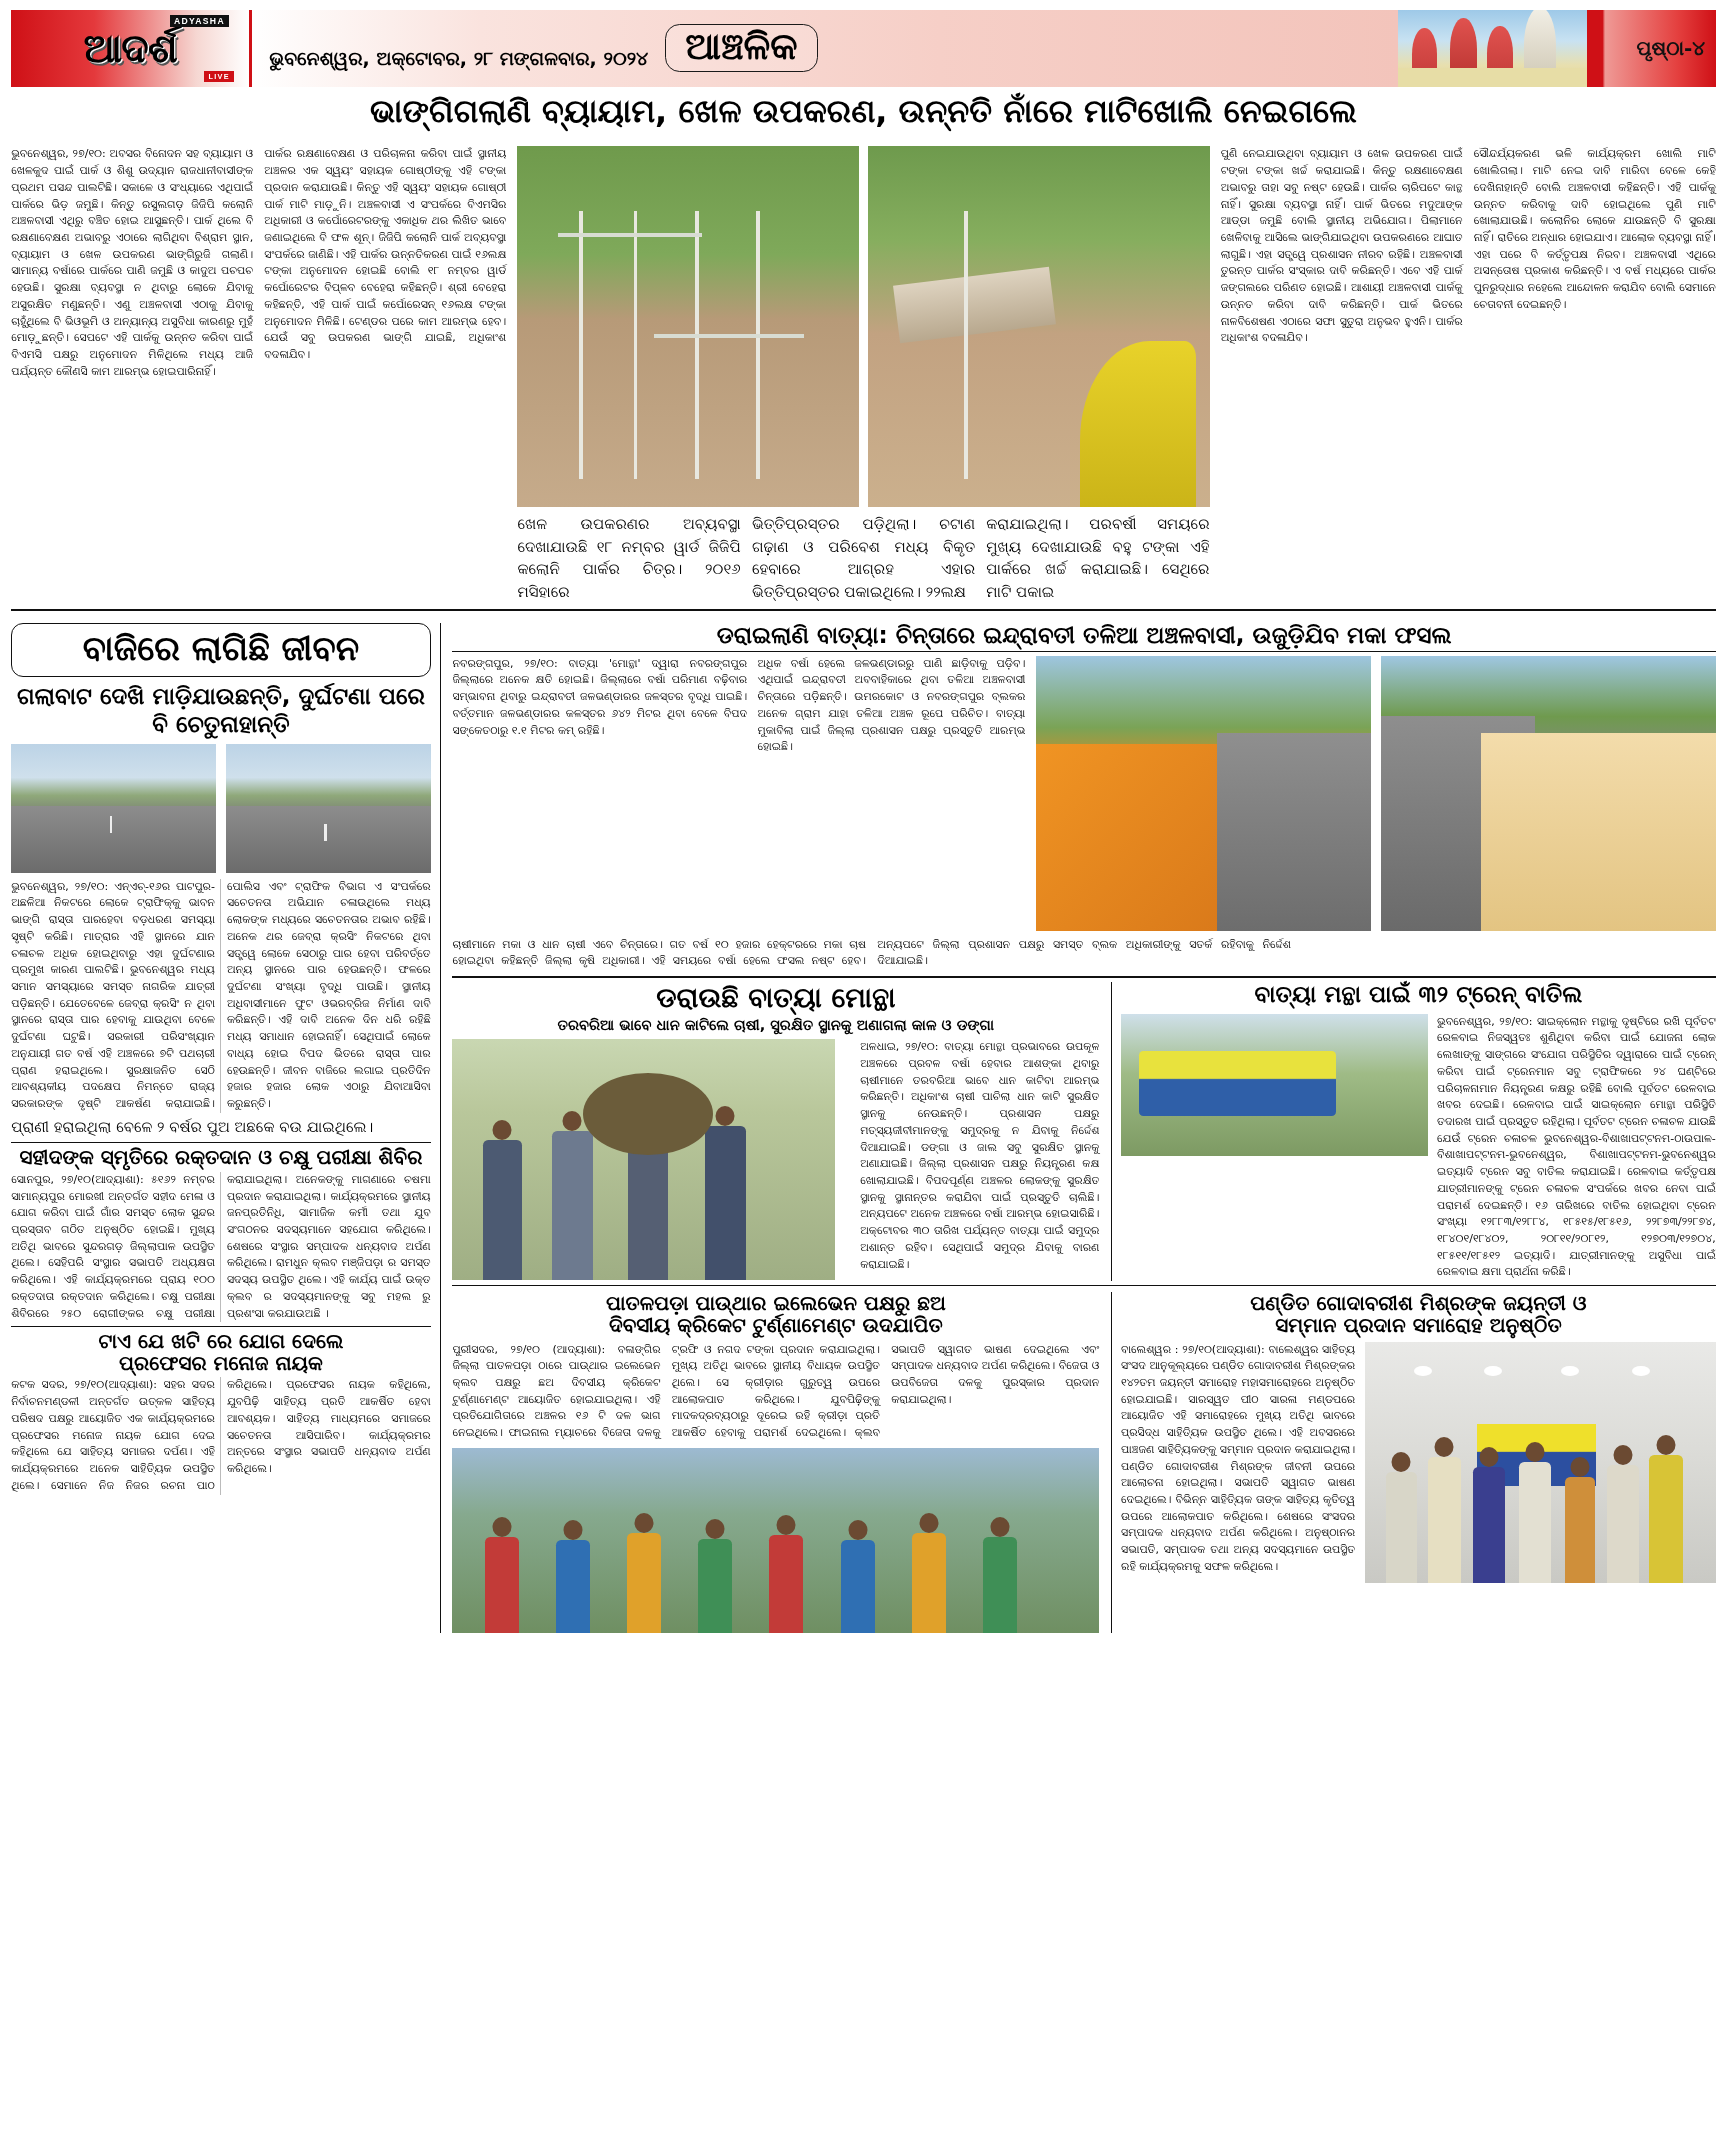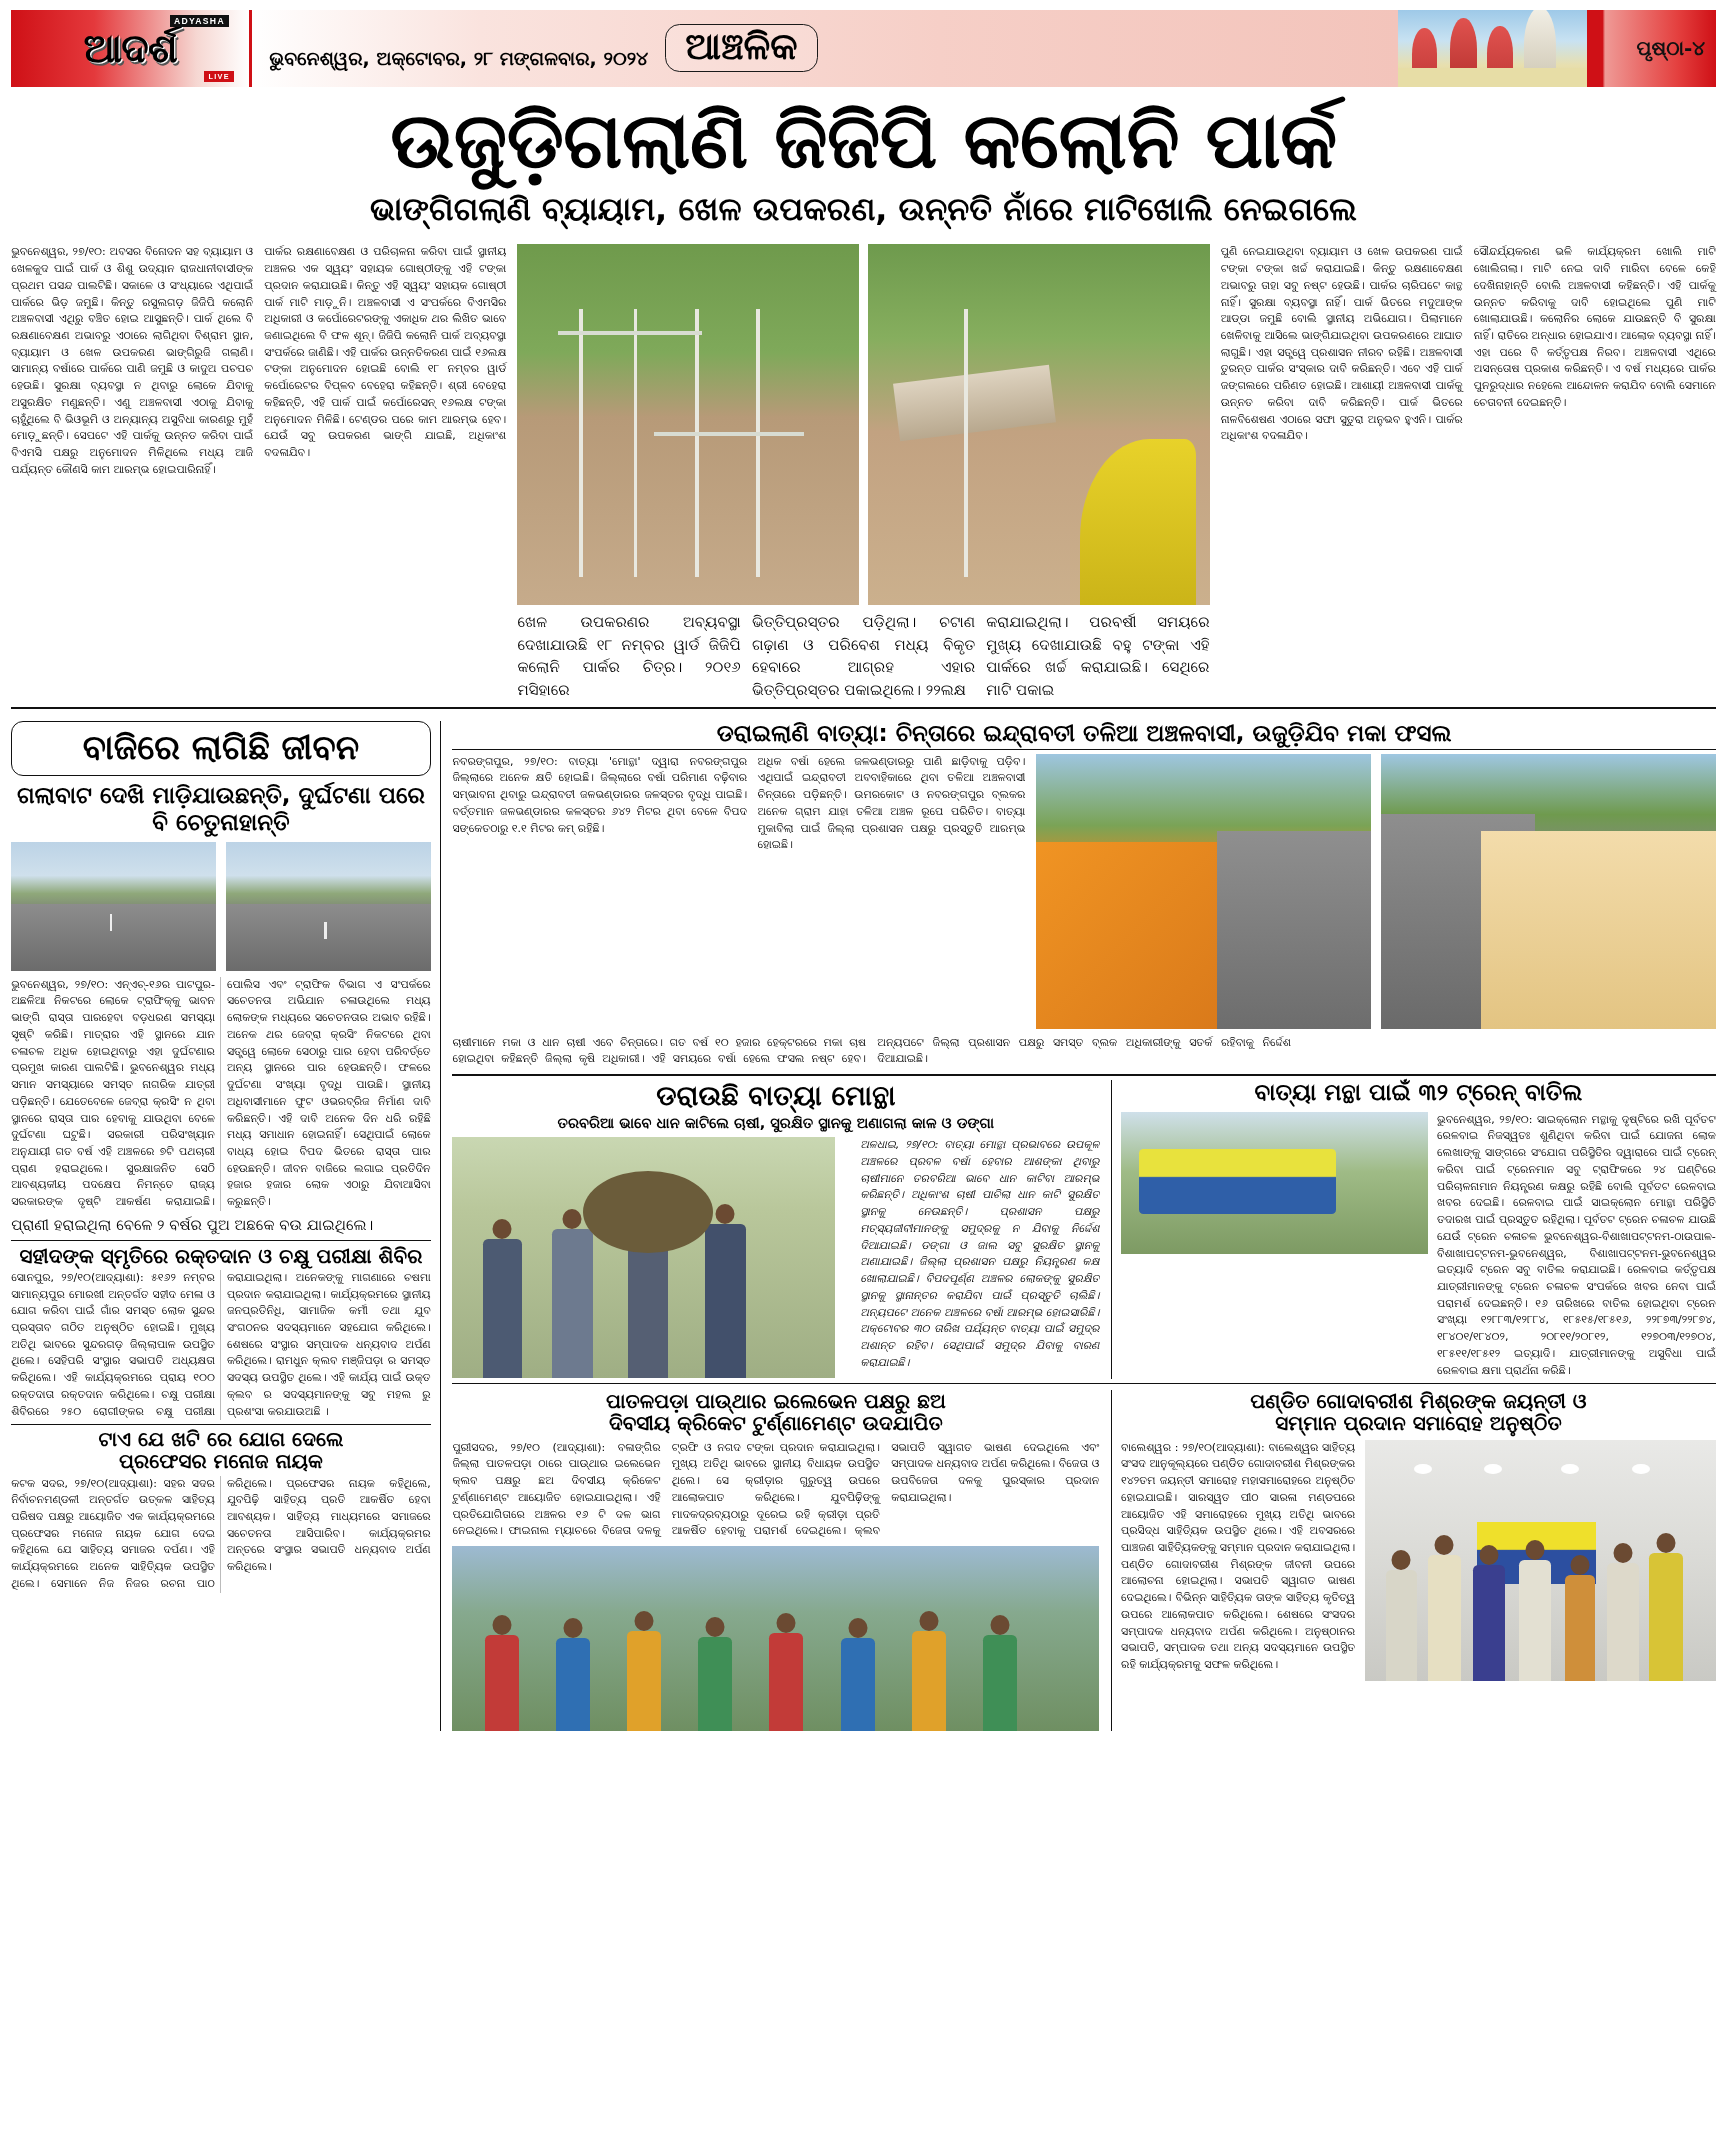--- a/index.html
+++ b/index.html
@@ -167,21 +167,20 @@
         <div class="t-spire t2"></div>
       <div class="t-spire t3"></div>
         <div class="t-spire t4"></div>
       <div class="t-base"></div>
     </div>
     <div class="page-flag">
       <span class="odia">ପୃଷ୍ଠା-୪</span>
     </div>
   </div>
 
-  <div class="lead-head odia">ଉଜୁଡ଼ିଗଲାଣି ଜିଜିପି କଲୋନି ପାର୍କ</div>
   <div class="lead-sub odia">ଭାଙ୍ଗିଗଲାଣି ବ୍ୟାୟାମ, ଖେଳ ଉପକରଣ, ଉନ୍ନତି ନାଁରେ ମାଟିଖୋଲି ନେଇଗଲେ</div>
 
   <div class="lead-grid">
     <div class="odia body-col">ଭୁବନେଶ୍ୱର, ୨୭/୧୦: ଅବସର ବିନୋଦନ ସହ ବ୍ୟାୟାମ ଓ ଖେଳକୁଦ ପାଇଁ ପାର୍କ ଓ ଶିଶୁ ଉଦ୍ୟାନ ରାଜଧାନୀବାସୀଙ୍କ ପ୍ରଥମ ପସନ୍ଦ ପାଲଟିଛି। ସକାଳେ ଓ ସଂଧ୍ୟାରେ ଏଥିପାଇଁ ପାର୍କରେ ଭିଡ଼ ଜମୁଛି। କିନ୍ତୁ ରସୁଲଗଡ଼ ଜିଜିପି କଲୋନି ଅଞ୍ଚଳବାସୀ ଏଥିରୁ ବଞ୍ଚିତ ହୋଇ ଆସୁଛନ୍ତି। ପାର୍କ ଥିଲେ ବି ରକ୍ଷଣାବେକ୍ଷଣ ଅଭାବରୁ ଏଠାରେ ଲାଗିଥିବା ବିଶ୍ରାମ ସ୍ଥାନ, ବ୍ୟାୟାମ ଓ ଖେଳ ଉପକରଣ ଭାଙ୍ଗିରୁଜି ଗଲାଣି। ସାମାନ୍ୟ ବର୍ଷାରେ ପାର୍କରେ ପାଣି ଜମୁଛି ଓ କାଦୁଅ ପଚପଚ ହେଉଛି। ସୁରକ୍ଷା ବ୍ୟବସ୍ଥା ନ ଥିବାରୁ ଲୋକେ ଯିବାକୁ ଅସୁରକ୍ଷିତ ମଣୁଛନ୍ତି। ଏଣୁ ଅଞ୍ଚଳବାସୀ ଏଠାକୁ ଯିବାକୁ ଚାହୁଁଥିଲେ ବି ଭିଓଭୂମି ଓ ଅନ୍ୟାନ୍ୟ ଅସୁବିଧା କାରଣରୁ ମୁହଁ ମୋଡ଼ୁଛନ୍ତି। ସେପଟେ ଏହି ପାର୍କକୁ ଉନ୍ନତ କରିବା ପାଇଁ ବିଏମସି ପକ୍ଷରୁ ଅନୁମୋଦନ ମିଳିଥିଲେ ମଧ୍ୟ ଆଜି ପର୍ଯ୍ୟନ୍ତ କୌଣସି କାମ ଆରମ୍ଭ ହୋଇପାରିନାହିଁ।</div>
     <div class="odia body-col">ପାର୍କର ରକ୍ଷଣାବେକ୍ଷଣ ଓ ପରିଚାଳନା କରିବା ପାଇଁ ସ୍ଥାନୀୟ ଅଞ୍ଚଳର ଏକ ସ୍ୱୟଂ ସହାୟକ ଗୋଷ୍ଠୀଙ୍କୁ ଏହି ଟଙ୍କା ପ୍ରଦାନ କରାଯାଉଛି। କିନ୍ତୁ ଏହି ସ୍ୱୟଂ ସହାୟକ ଗୋଷ୍ଠୀ ପାର୍କ ମାଟି ମାଡ଼ୁନି। ଅଞ୍ଚଳବାସୀ ଏ ସଂପର୍କରେ ବିଏମସିର ଅଧିକାରୀ ଓ କର୍ପୋରେଟରଙ୍କୁ ଏକାଧିକ ଥର ଲିଖିତ ଭାବେ ଜଣାଇଥିଲେ ବି ଫଳ ଶୂନ୍। ଜିଜିପି କଲୋନି ପାର୍କ ଅବ୍ୟବସ୍ଥା ସଂପର୍କରେ ଜାଣିଛି। ଏହି ପାର୍କର ଉନ୍ନତିକରଣ ପାଇଁ ୧୬ଲକ୍ଷ ଟଙ୍କା ଅନୁମୋଦନ ହୋଇଛି ବୋଲି ୧୮ ନମ୍ବର ୱାର୍ଡ କର୍ପୋରେଟର ବିପ୍ଳବ ବେହେରା କହିଛନ୍ତି। ଶ୍ରୀ ବେହେରା କହିଛନ୍ତି, ଏହି ପାର୍କ ପାଇଁ କର୍ପୋରେସନ୍ ୧୬ଲକ୍ଷ ଟଙ୍କା ଅନୁମୋଦନ ମିଳିଛି। ଟେଣ୍ଡର ପରେ କାମ ଆରମ୍ଭ ହେବ। ଯେଉଁ ସବୁ ଉପକରଣ ଭାଙ୍ଗି ଯାଇଛି, ଅଧିକାଂଶ ବଦଳାଯିବ।</div>
 
     <div>
       <div class="lead-photos">
         <div class="pair">
           <div class="photo ph-park">
@@ -263,21 +262,21 @@
       </div>
       <div class="odia body-col three-col mt14">ଚାଷୀମାନେ ମକା ଓ ଧାନ ଚାଷୀ ଏବେ ଚିନ୍ତାରେ। ଗତ ବର୍ଷ ୧୦ ହଜାର ହେକ୍ଟରରେ ମକା ଚାଷ ହୋଇଥିବା କହିଛନ୍ତି ଜିଲ୍ଲା କୃଷି ଅଧିକାରୀ। ଏହି ସମୟରେ ବର୍ଷା ହେଲେ ଫସଲ ନଷ୍ଟ ହେବ। ଅନ୍ୟପଟେ ଜିଲ୍ଲା ପ୍ରଶାସନ ପକ୍ଷରୁ ସମସ୍ତ ବ୍ଲକ ଅଧିକାରୀଙ୍କୁ ସତର୍କ ରହିବାକୁ ନିର୍ଦ୍ଦେଶ ଦିଆଯାଇଛି।</div>
 
       <div class="hr-thick"></div>
 
       <div style="display:grid;grid-template-columns:1.55fr 1.45fr;gap:11.2px;">
 
         <div>
           <div class="sec-head h-lg odia">ଡରାଉଛି ବାତ୍ୟା ମୋନ୍ଥା</div>
           <div class="sub-head sub-head-sm odia mt8">ତରବରିଆ ଭାବେ ଧାନ କାଟିଲେ ଚାଷୀ, ସୁରକ୍ଷିତ ସ୍ଥାନକୁ ଅଣାଗଲା କାଳ ଓ ଡଙ୍ଗା</div>
-          <div style="display:grid;grid-template-columns:1.6fr 1fr;gap:25px;font-style:italic;" class="mt14">
+          <div style="display:grid;grid-template-columns:1.6fr 1fr;gap:25px;" class="mt14">
             <div class="farm-photo" style="height:241px">
               <div class="person" style="left:8%;width:39px;height:58%">
                   <span class="head"></span>
                 </div>
               <div class="person" style="left:26%;width:41px;height:62%;background:#6d7a8f">
                   <span class="head"></span>
                 </div>
               <div class="person" style="left:46%;width:40px;height:60%;background:#555f73">
                   <span class="head"></span>
                 </div>

